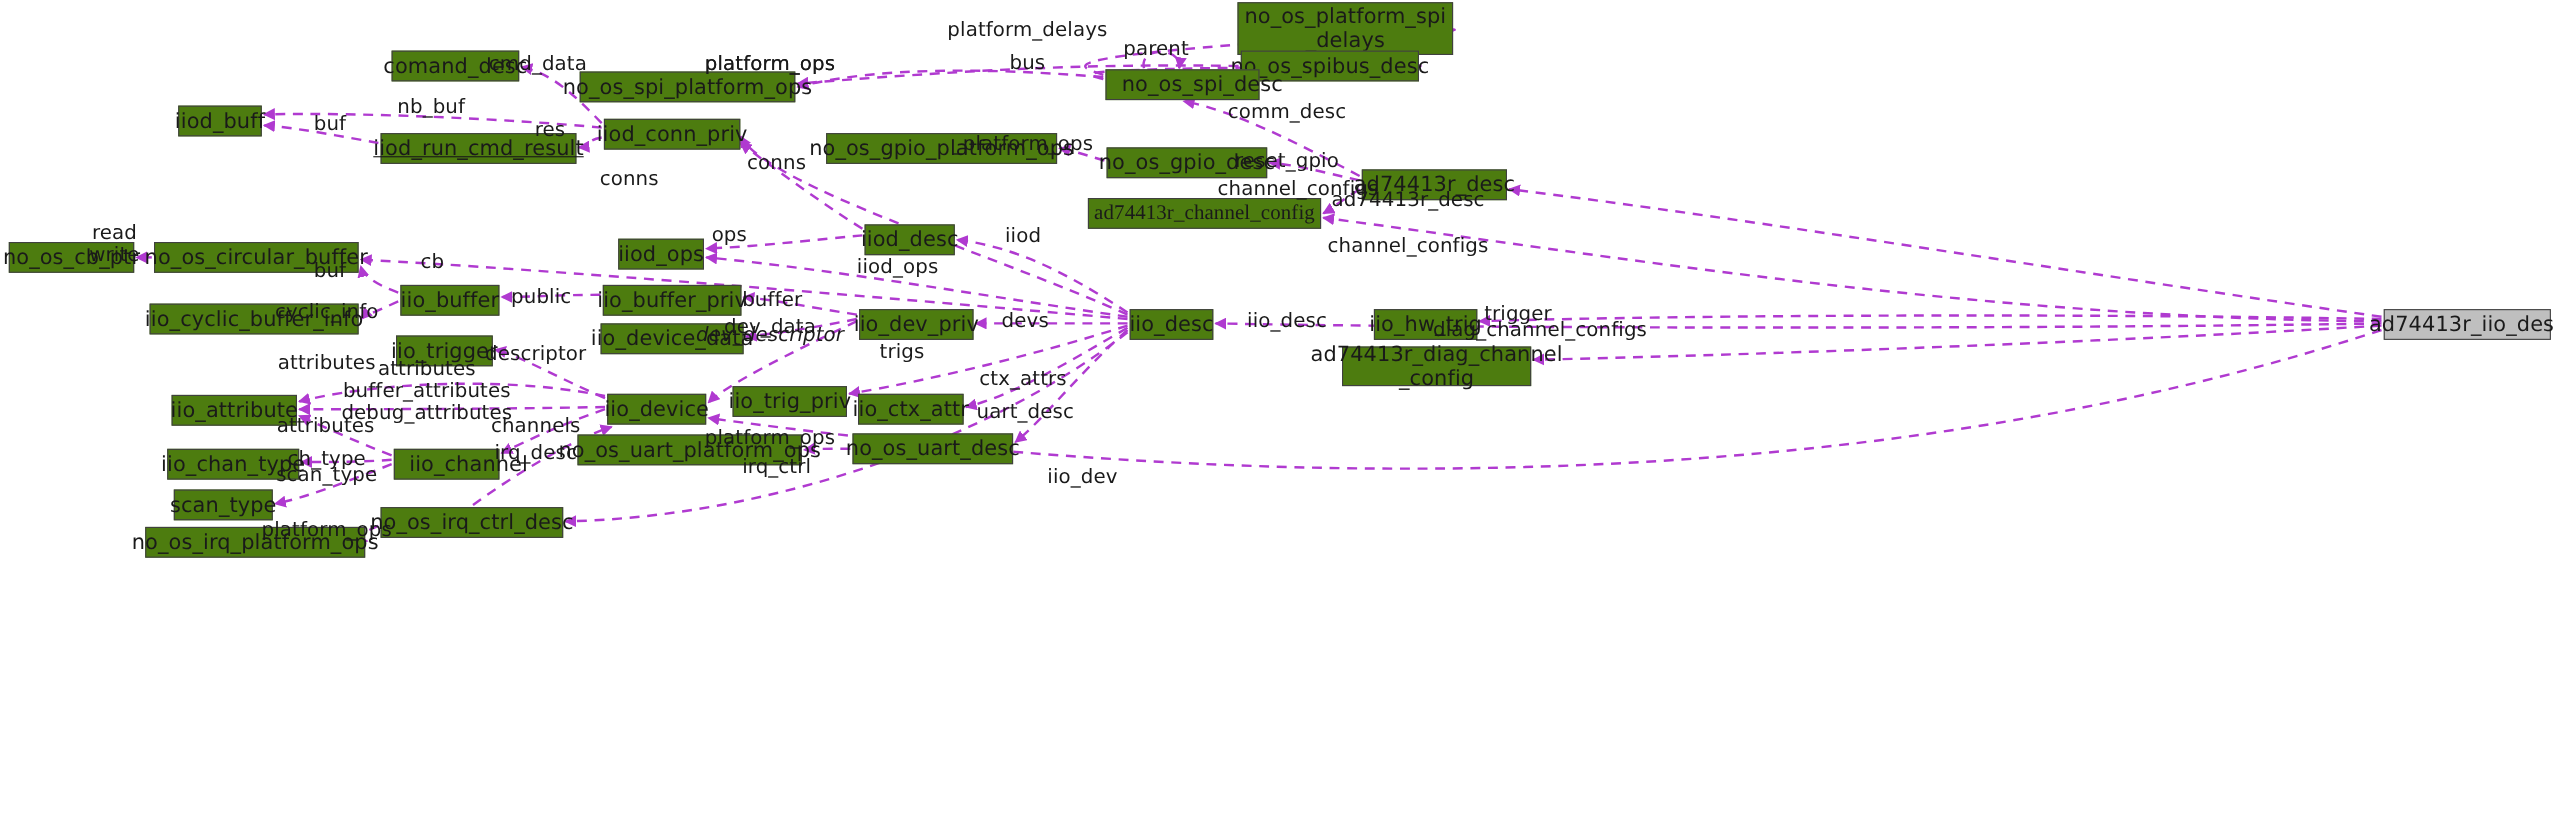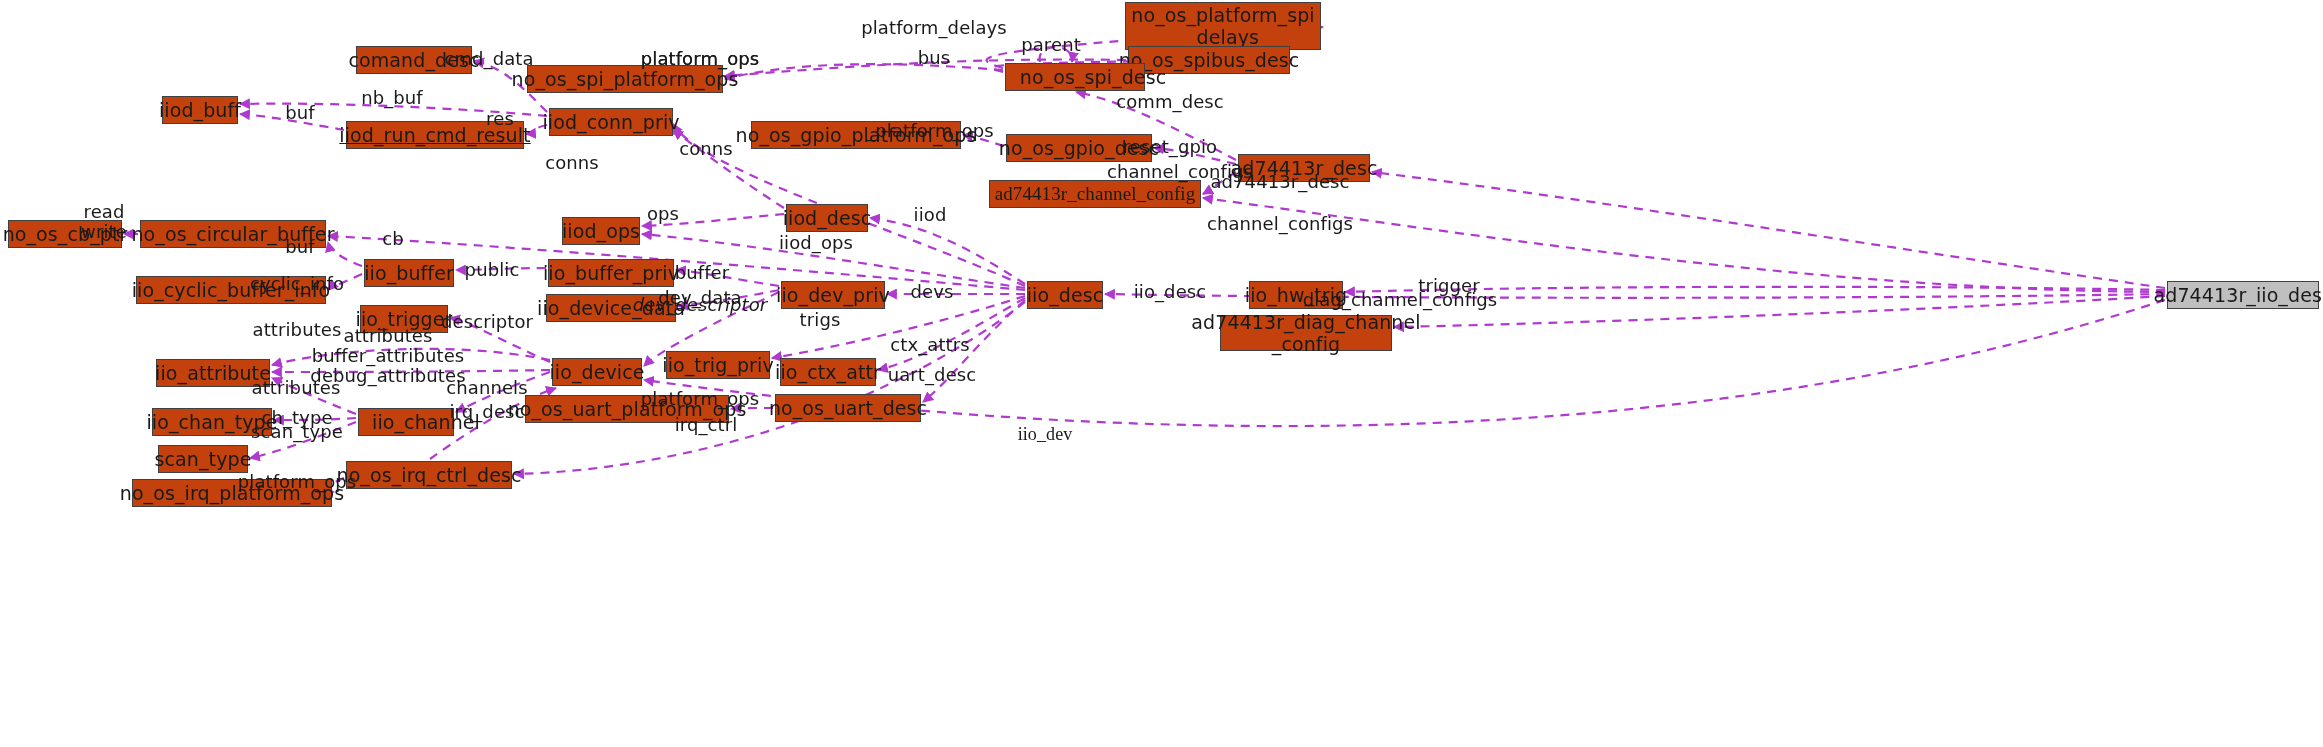--- a/index.html
+++ b/index.html
@@ -24,21 +24,21 @@
     left: 0;
     top: 0;
     width: 2323px;
     height: 747px;
     pointer-events: none;
   }
   .node {
     position: absolute;
     box-sizing: border-box;
     border: 1.6px solid #404040;
-    background: #c2410c;
+    background: #4d7c0f;
     color: #1a1a1a;
     font-size: 19px;
     line-height: 22px;
     text-align: center;
     display: flex;
     align-items: center;
     justify-content: center;
     white-space: pre;
     letter-spacing: 0.1px;
   }
@@ -184,35 +184,35 @@
       <div class="edge-label" style="left: 930px; top: 215px;">iiod</div>
       <div class="edge-label" style="left: 816px; top: 243px;">iiod_ops</div>
       <div class="edge-label" style="left: 300px; top: 247px;">buf</div>
       <div class="edge-label" style="left: 393px; top: 239px;">cb</div>
       <div class="edge-label" style="left: 297px; top: 284px;">cyclic_info</div>
       <div class="edge-label" style="left: 492px; top: 270px;">public</div>
       <div class="edge-label" style="left: 702px; top: 273px;">buffer</div>
       <div class="edge-label" style="left: 700px; top: 298px;">dev_data</div>
       <div class="edge-label" style="left: 932px; top: 292px;">devs</div>
       <div class="edge-label" style="left: 1170px; top: 292px;">iio_desc</div>
-      <div class="edge-label" style="left: 1449px; top: 286px; text-align: right;">trigger</div>
+      <div class="edge-label" style="left: 1380px; top: 286px; text-align: right;">trigger</div>
       <div class="edge-label" style="left: 1400px; top: 300px;">diag_channel_configs</div>
       <div class="edge-label" style="left: 487px; top: 322px;">descriptor</div>
       <div class="edge-label" style="left: 297px; top: 330px;">attributes</div>
       <div class="edge-label" style="left: 700px; top: 305px; font-style: italic;">dev_descriptor</div>
       <div class="edge-label" style="left: 820px; top: 320px;">trigs</div>
       <div class="edge-label" style="left: 930px; top: 345px;">ctx_attrs</div>
       <div class="edge-label" style="left: 388px; top: 356px;">attributes
 buffer_attributes
 debug_attributes</div>
       <div class="edge-label" style="left: 932px; top: 375px;">uart_desc</div>
       <div class="edge-label" style="left: 296px; top: 388px;">attributes</div>
       <div class="edge-label" style="left: 487px; top: 388px;">channels</div>
       <div class="edge-label" style="left: 700px; top: 399px;">platform_ops</div>
       <div class="edge-label" style="left: 297px; top: 418px;">ch_type</div>
       <div class="edge-label" style="left: 297px; top: 432px;">scan_type</div>
       <div class="edge-label" style="left: 706px; top: 425px;">irq_ctrl</div>
       <div class="edge-label" style="left: 487px; top: 412px;">irq_desc</div>
       <div class="edge-label" style="left: 297px; top: 482px;">platform_ops</div>
-      <div class="edge-label" style="left: 1045px; top: 434px; font-family: Liberation Serif, serif;">iio_dev</div>
+      <div class="edge-label" style="left: 984px; top: 434px;">iio_dev</div>
     </div>
 
 </div>
 
 </body></html>

